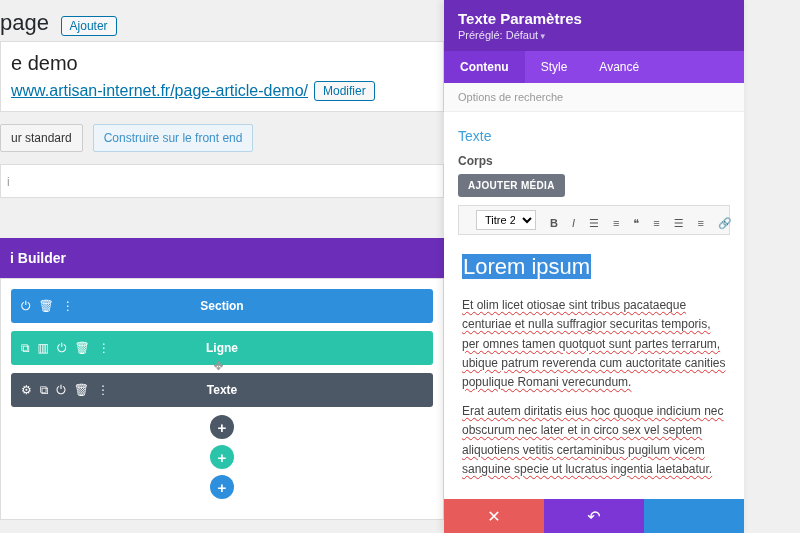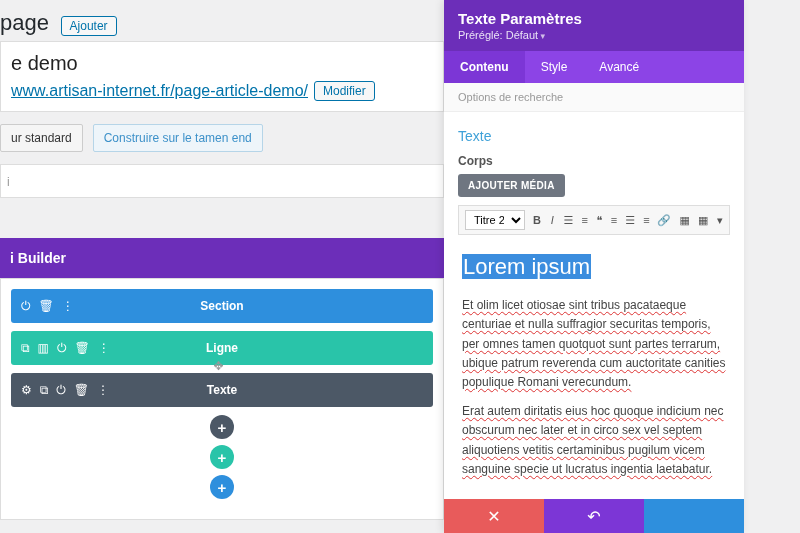--- a/index.html
+++ b/index.html
@@ -39,21 +39,21 @@
   .sb-header .big { font-size: 15px; font-weight: 600; }
   .sb-header .small { font-size: 11px; opacity: .85; margin-top: 2px; }
   .sb-tabs { background: #8c44e6; display: flex; }
   .sb-tab { padding: 9px 16px; color: #fff; font-size: 12px; cursor: pointer; }
   .sb-tab.active { background: #7c36d6; font-weight: 600; }
   .sb-search { padding: 8px 14px; color: #999; font-size: 11px; border-bottom: 1px solid #eee; background: #fafafa; }
   .sb-body { flex: 1; overflow: auto; padding: 10px 14px; }
   .section-title { color: #3fa1d8; font-size: 14px; margin: 6px 0 10px; }
   .field-label { font-size: 12px; color: #555; font-weight: 600; margin-bottom: 6px; }
   .media-btn { background: #6f7681; color: #fff; border: none; padding: 6px 10px; font-size: 10px; font-weight: 700; letter-spacing: .3px; border-radius: 3px; cursor: pointer; margin-bottom: 8px; }
-  .editor-toolbar { display: flex; align-items: center; gap: 8px; border: 1px solid #ddd; background: #f7f7f7; padding: 4px 6px; }
+  .editor-toolbar { display: flex; align-items: flex-end; gap: 14px; border: 1px solid #ddd; background: #f7f7f7; padding: 4px 17px; }
   .format-select { font-size: 11px; border: 1px solid #ccc; padding: 2px 4px; background: #fff; width: 60px; }
   .tb-icon { width: 14px; height: 14px; display: inline-flex; align-items: center; justify-content: center; color: #555; font-size: 11px; cursor: pointer; }
   .tb-icon.bold { font-weight: 900; }
   .tb-icon.italic { font-style: italic; }
   .editor-content { padding: 14px 4px; font-size: 12px; line-height: 1.6; color: #444; }
   .editor-content h2 { font-size: 22px; font-weight: 400; margin-bottom: 12px; }
   .editor-content h2 .hl { background: #3b8dde; color: #fff; padding: 0 1px; }
   .editor-content p { margin-bottom: 10px; }
   .spell-err { text-decoration: underline wavy #d33; text-decoration-thickness: 1px; text-underline-offset: 2px; }
   .sb-footer { display: flex; height: 34px; }
@@ -75,21 +75,21 @@
   <div class="title-panel">
     <div class="title">e demo</div>
     <div class="permalink-wrap">
       <span class="permalink">www.artisan-internet.fr/page-article-demo/</span>
       <span class="btn-outline">Modifier</span>
     </div>
   </div>
 
   <div class="build-btns">
     <div class="build-btn">ur standard</div>
-    <div class="build-btn primary">Construire sur le tamen end</div>
+    <div class="build-btn primary">Construire sur le front end</div>
   </div>
 
   <div class="empty-panel">i</div>
 
   <div class="builder-header">i Builder</div>
   <div class="builder-area">
 
     <div class="bar section">
       <div class="icons">
         <span>⏻</span>

